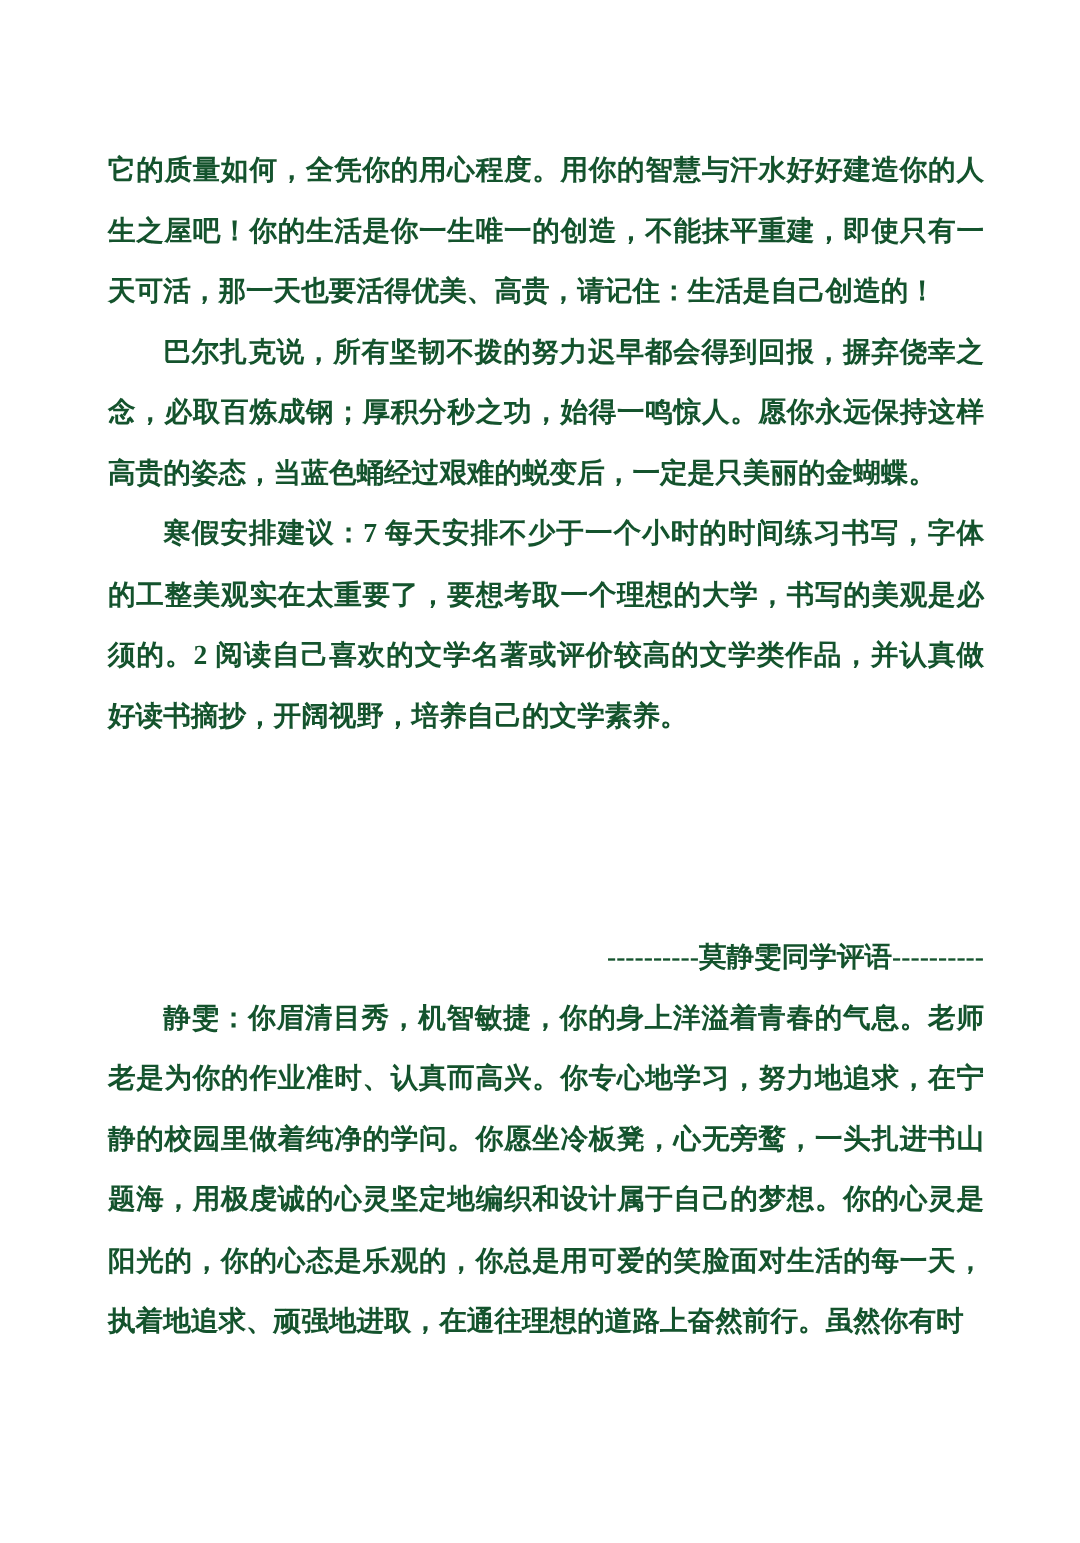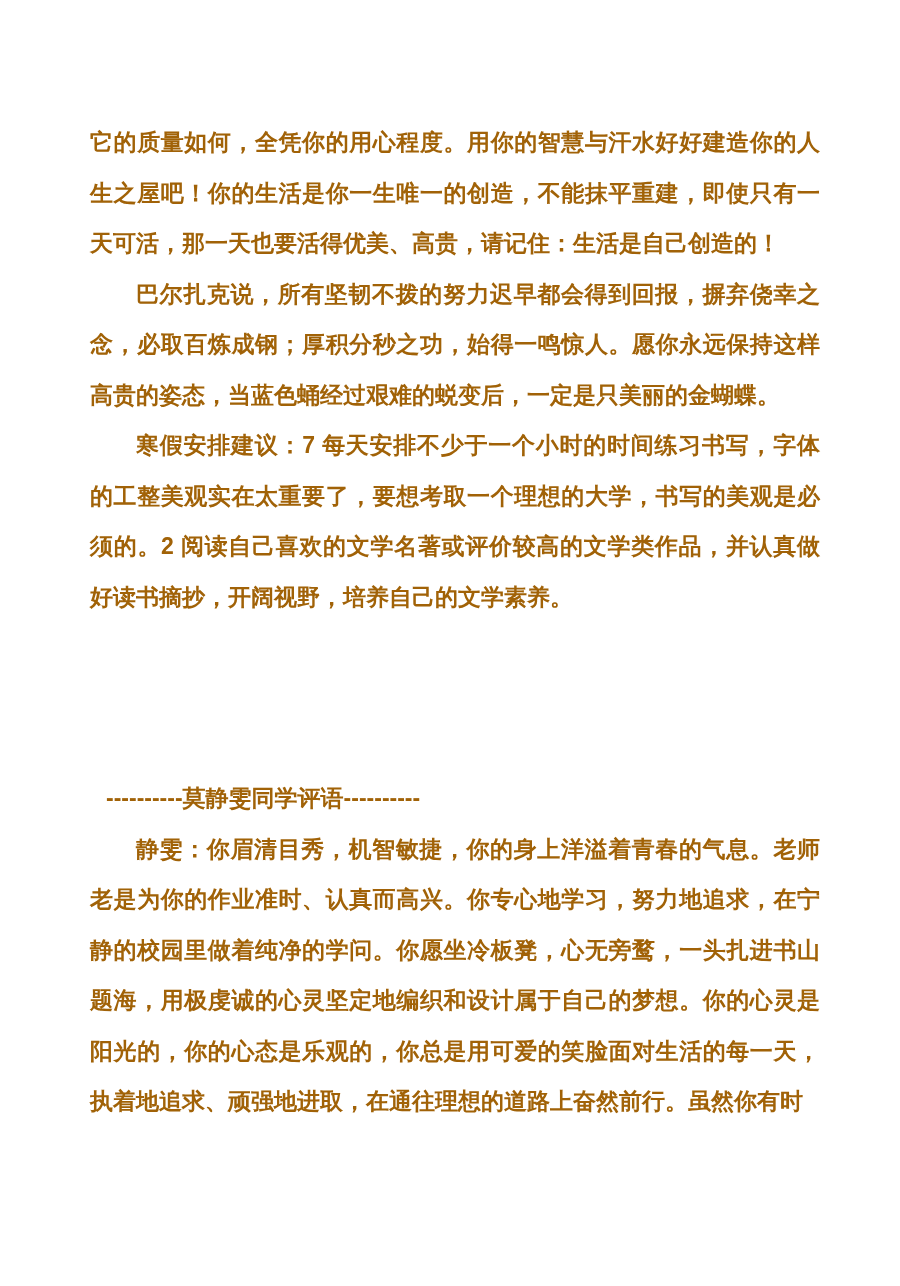--- a/index.html
+++ b/index.html
@@ -16,42 +16,42 @@
     position: relative;
     width: 900px;
     height: 1286px;
     background: #ffffff;
   }
   .doc {
     position: absolute;
     left: 90px;
     top: 117px;
     width: 730px;
-    color: #a16207;
-    font-family: Liberation Sans, sans-serif;
+    color: #14532d;
+    font-family: Liberation Serif, serif;
     font-weight: 700;
     font-size: 23px;
     line-height: 50.5px;
     text-align: justify;
     text-justify: inter-ideograph;
   }
   .para {
     margin: 0;
     padding: 0;
   }
   .para.indent {
     text-indent: 2em;
   }
   .separator-heading {
-    margin: 151px 0 0 16px;
+    margin: 151px 0 0 0;
     padding: 0;
     font-size: 23px;
     font-weight: 700;
     line-height: 50.5px;
-    text-align: left;
+    text-align: right;
     white-space: nowrap;
   }
 </style>
 </head>
 <body>
 
 <div class="page">
   <main class="doc">
 
     <p class="para">它的质量如何，全凭你的用心程度。用你的智慧与汗水好好建造你的人生之屋吧！你的生活是你一生唯一的创造，不能抹平重建，即使只有一天可活，那一天也要活得优美、高贵，请记住：生活是自己创造的！</p>

